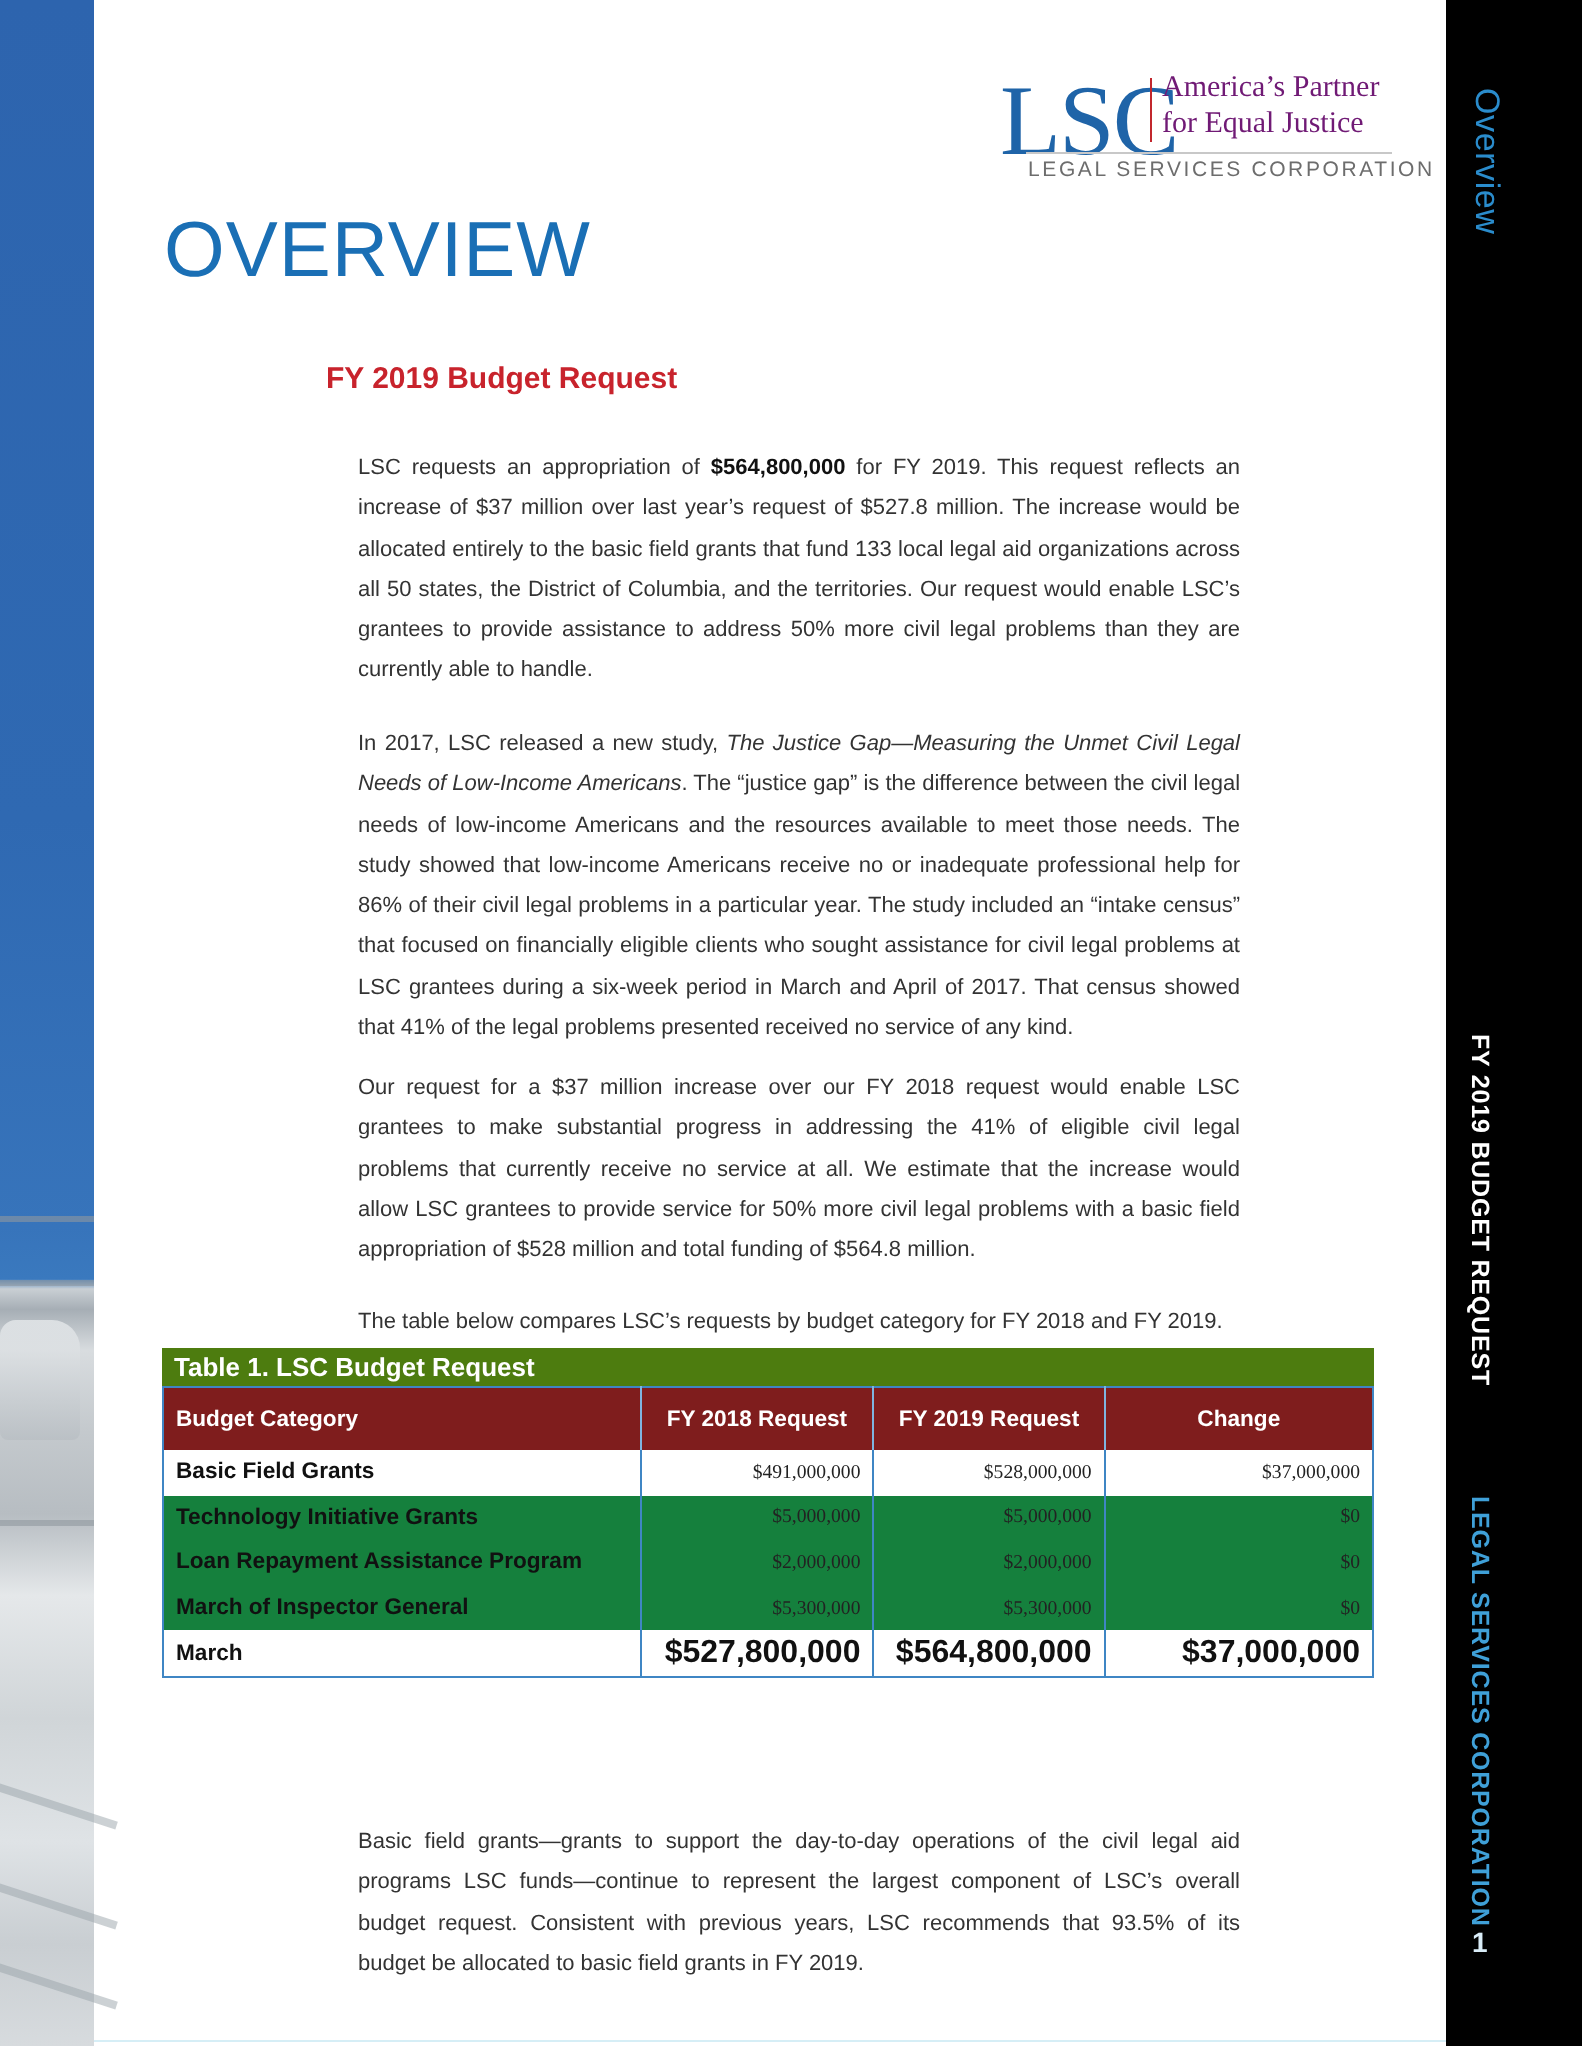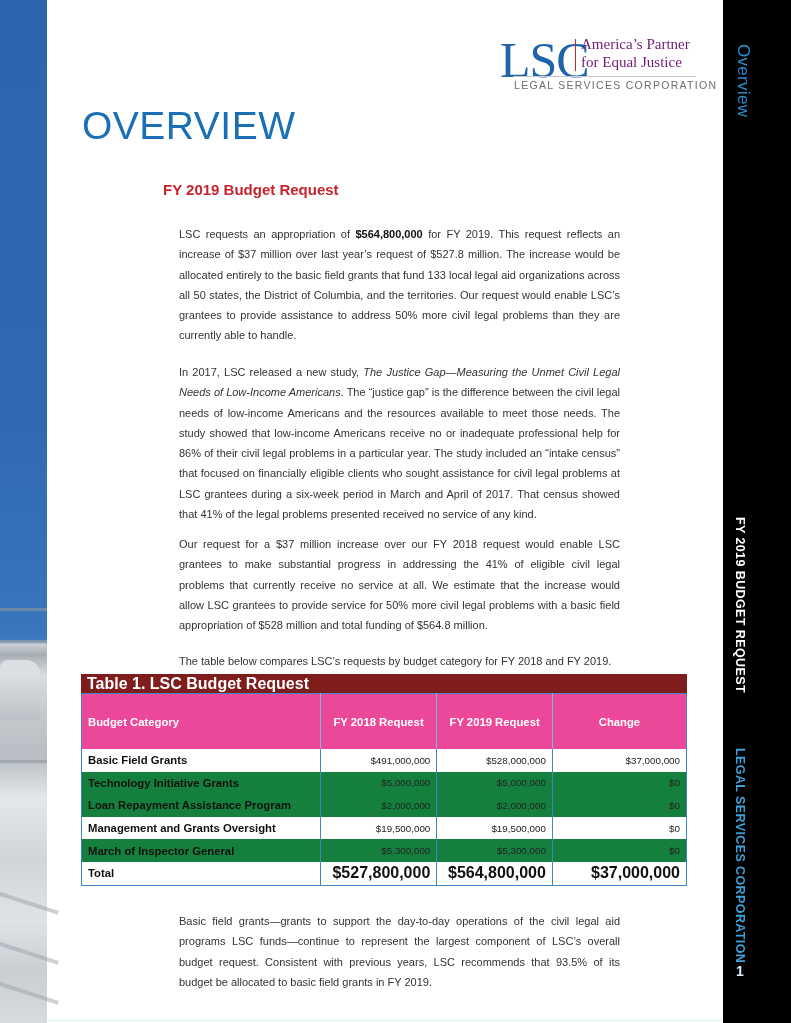--- a/index.html
+++ b/index.html
@@ -81,34 +81,34 @@
   .p4 { top: 635px; }
   .p5 { top: 895px; }
 
   
   .budget-table {
     position: absolute; left: 81px; top: 674px; width: 606px;
     border-collapse: collapse; font-size: 11.3px;
     border: 1.5px solid #3f86c4;
   }
   .budget-table caption {
-    caption-side: top; text-align: left; background: #7f1d1d; color: #ffffff;
-    font-weight: bold; font-size: 16px; padding: 2px 6px; height: 15px; line-height: 15px;
+    caption-side: top; text-align: left; background: #4d7c0f; color: #ffffff;
+    font-weight: bold; font-size: 13px; padding: 2px 6px; height: 15px; line-height: 15px;
   }
   .budget-table th {
-    background: #ec4899; color: #ffffff; font-weight: bold; height: 23px; padding: 16px 6px;
+    background: #7f1d1d; color: #ffffff; font-weight: bold; height: 23px; padding: 4px 6px;
     border-left: 1px solid #7fb4df;
   }
   .budget-table th:first-child { text-align: left; border-left: none; }
   .budget-table th.num { text-align: center; }
   .budget-table td {
     height: 22.6px; padding: 0 6px; border-left: 1.5px solid #3f86c4; color: #222;
   }
   .budget-table td:first-child { font-weight: bold; border-left: none; color: #111; }
-  .budget-table td.num { text-align: right; font-size: 10.8px; font-family: Liberation Sans, sans-serif; font-size: 9.8px; }
+  .budget-table td.num { text-align: right; font-size: 10.8px; font-family: Liberation Serif, serif; font-size: 9.8px; }
   .budget-table tr.alt td { background: #15803d; }
   .budget-table tr.total td { font-weight: bold; color: #111; }
   .budget-table tr.total td.num { font-family: "Liberation Sans", sans-serif; font-size: 16px; }
   .c1 { width: 240px; } .c2 { width: 104px; } .c3 { width: 103px; } .c4 { width: 124px; }
 
   .bottom-line { position: absolute; left: 47px; top: 1020px; width: 676px; height: 1px; background: #d6eef6; }
 </style>
 </head>
 <body>
 
@@ -171,34 +171,28 @@
       <td class="num">$5,000,000</td>
       <td class="num">$5,000,000</td>
       <td class="num">$0</td>
     </tr>
     <tr class="alt">
       <td>Loan Repayment Assistance Program</td>
       <td class="num">$2,000,000</td>
       <td class="num">$2,000,000</td>
       <td class="num">$0</td>
     </tr>
-    <tr>
-      <td>Management and Grants Oversight</td>
-      <td class="num">$19,500,000</td>
-      <td class="num">$19,500,000</td>
-      <td class="num">$0</td>
-    </tr>
     <tr class="alt">
       <td>March of Inspector General</td>
       <td class="num">$5,300,000</td>
       <td class="num">$5,300,000</td>
       <td class="num">$0</td>
     </tr>
     <tr class="total">
-      <td>Total</td>
+      <td>March</td>
       <td class="num">$527,800,000</td>
       <td class="num">$564,800,000</td>
       <td class="num">$37,000,000</td>
     </tr>
   </tbody>
 </table>
 
 <p class="para p5">Basic field grants—grants to support the day-to-day operations of the civil legal aid programs LSC funds—continue to represent the largest component of LSC’s overall budget request. Consistent with previous years, LSC recommends that 93.5% of its budget be allocated to basic field grants in FY 2019.</p>
 
 <div class="bottom-line"></div>

